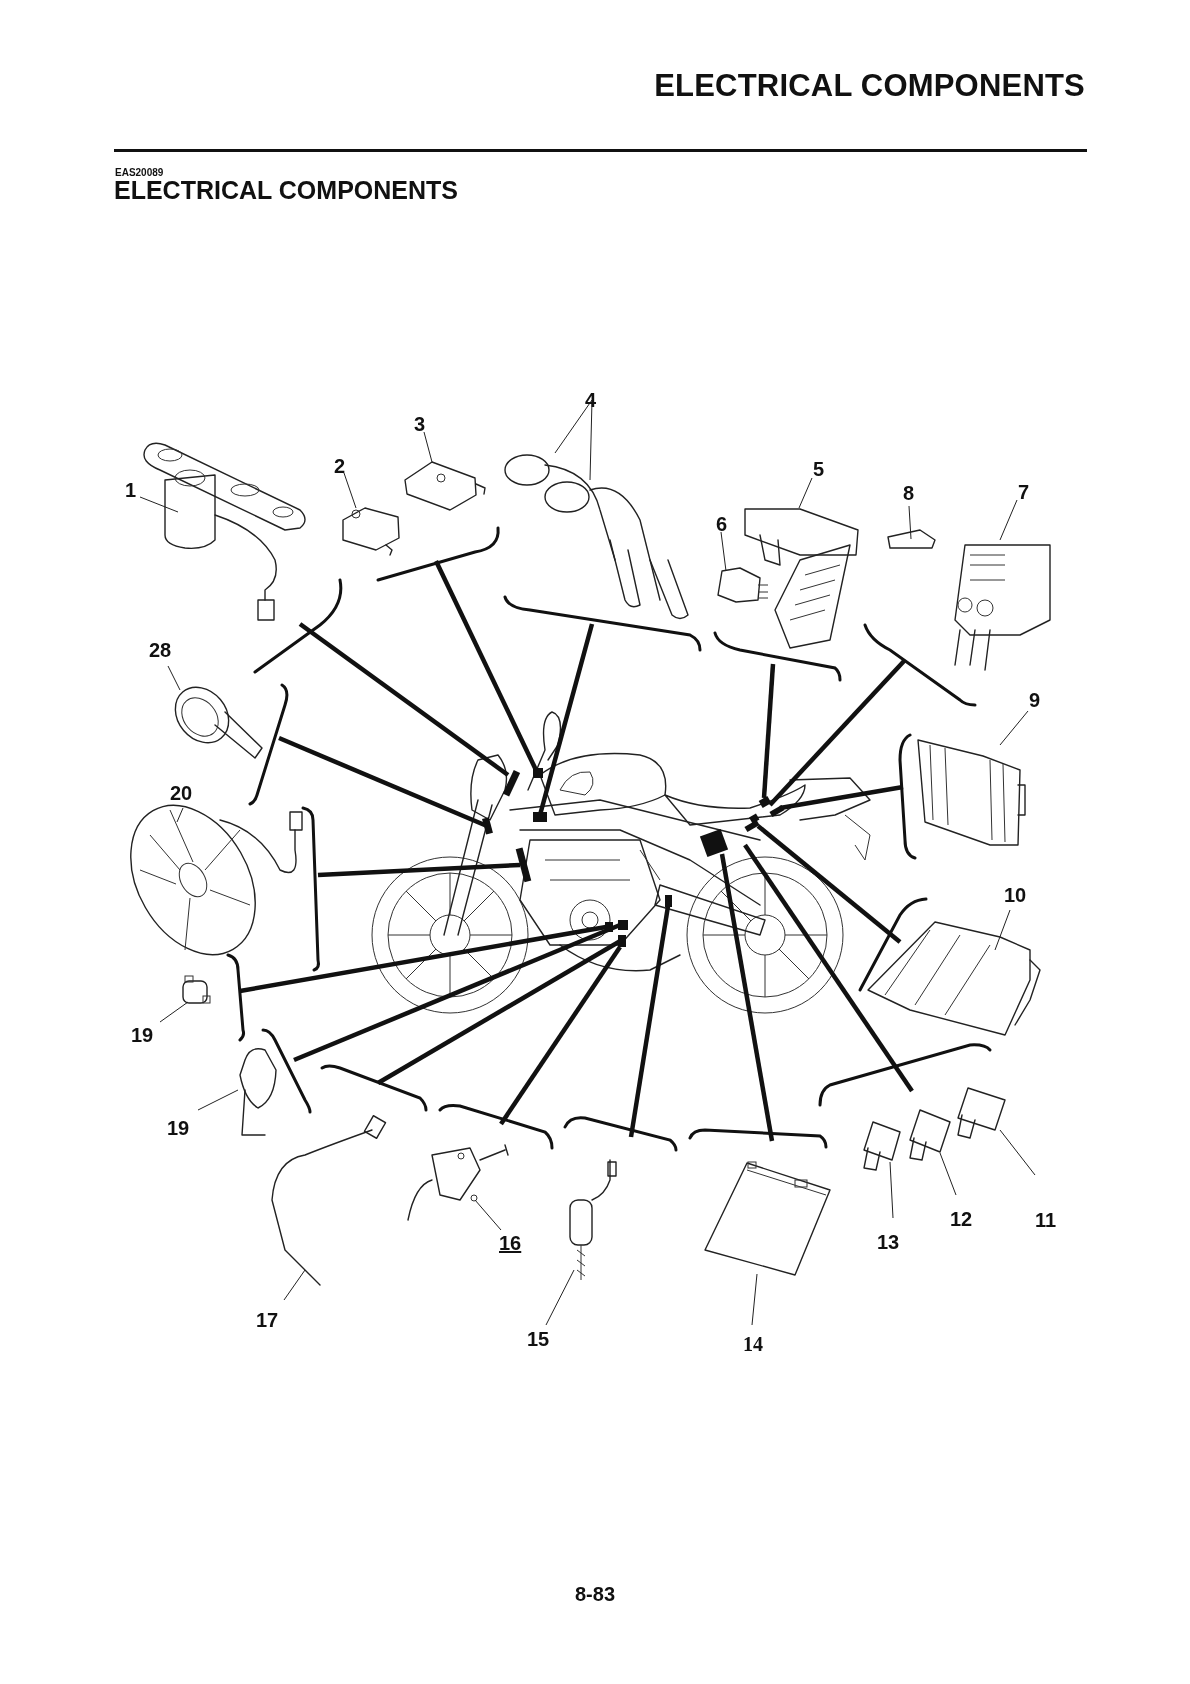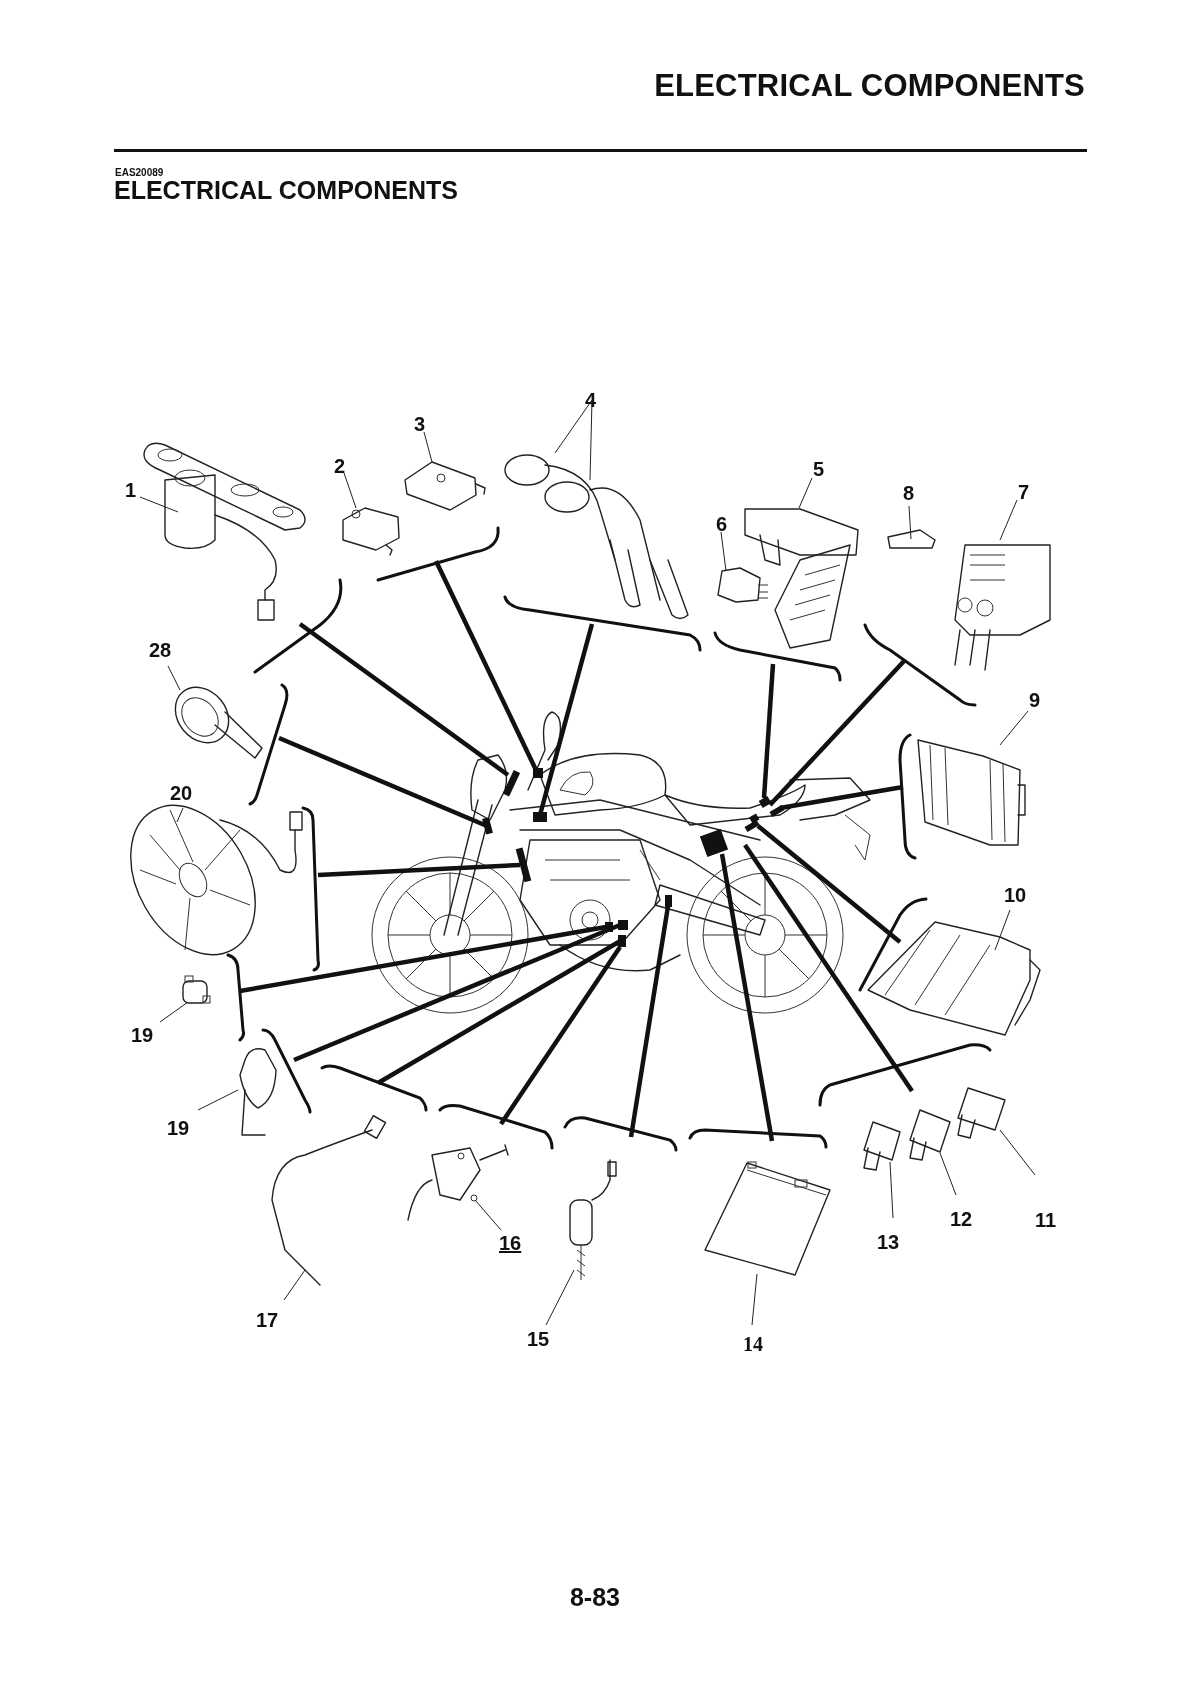--- a/index.html
+++ b/index.html
@@ -6,21 +6,21 @@
   body { width: 1190px; height: 1684px; position: relative; overflow: hidden;
          font-family: "Liberation Sans", sans-serif; color: #111; }
   .header-title { position: absolute; right: 105px; top: 68px; font-size: 31px; font-weight: bold;
                   letter-spacing: 0.2px; margin: 0; }
   .header-rule { position: absolute; left: 114px; top: 149px; width: 973px; height: 3px; background: #111; }
   .section-code { position: absolute; left: 115px; top: 167px; font-size: 10px; font-weight: bold; }
   .section-title { position: absolute; left: 114px; top: 176px; font-size: 25px; font-weight: bold; margin: 0; }
   .figure { position: absolute; left: 0; top: 0; width: 1190px; height: 1684px; }
   .callout { position: absolute; font-size: 20px; font-weight: bold; line-height: 1; }
   .page-number { position: absolute; left: 0; width: 1190px; top: 1583px; text-align: center;
-                 font-size: 25px; font-weight: bold; }
+                 font-size: 20px; font-weight: bold; }
   svg .art { fill: none; stroke: #222; stroke-width: 1.4; stroke-linejoin: round; stroke-linecap: round; }
   svg .art-thin { fill: none; stroke: #333; stroke-width: 1; }
   svg .bracket { fill: none; stroke: #111; stroke-width: 3; stroke-linecap: round; }
   svg .leader { stroke: #111; stroke-width: 4.5; stroke-linecap: butt; }
   svg .pointer { stroke: #222; stroke-width: 1; }
   svg .marker { fill: #111; }
 </style>
 </head>
 <body>
 

